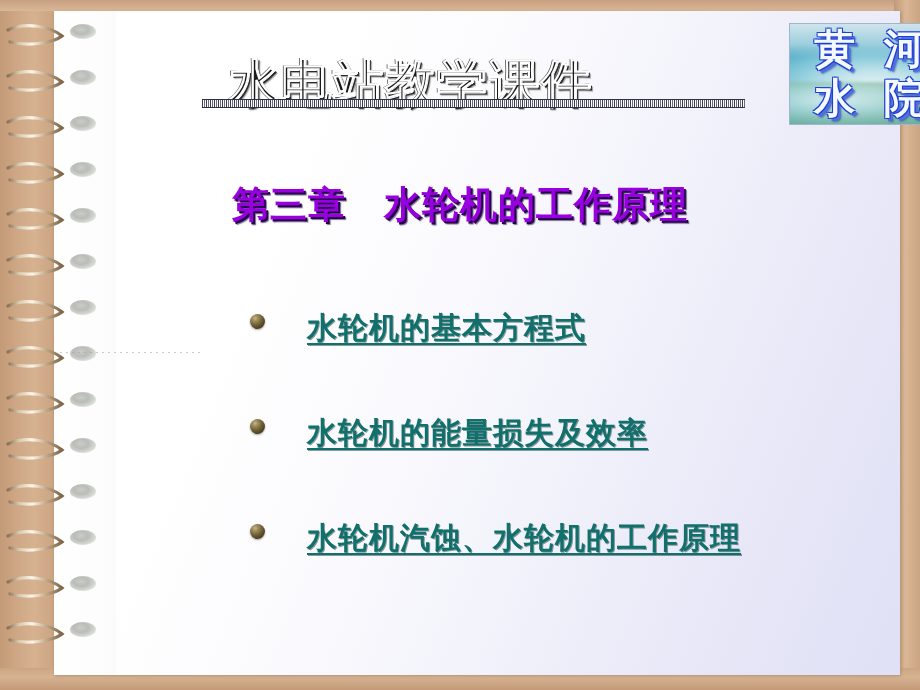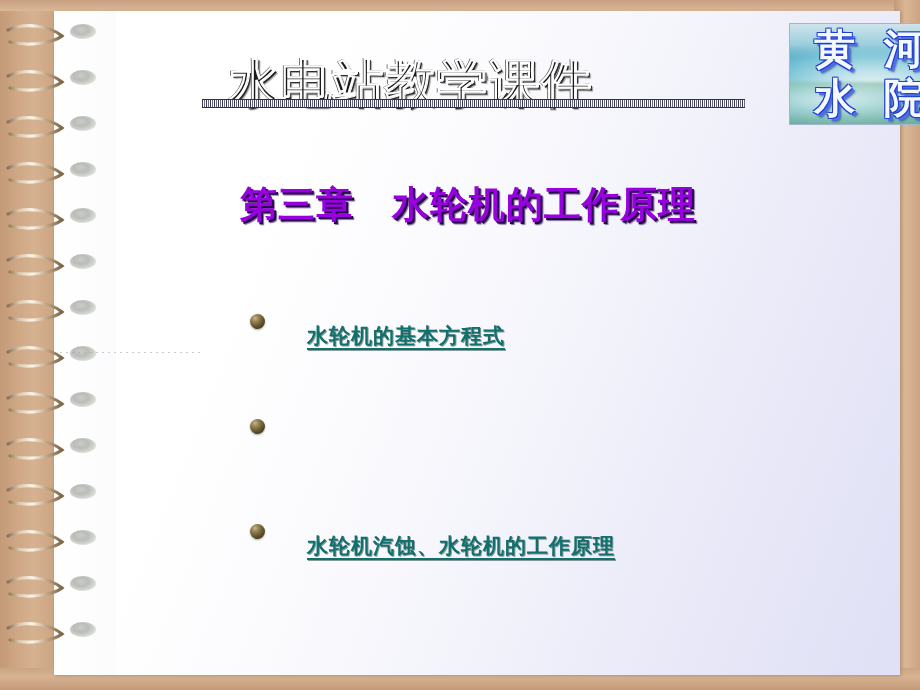--- a/index.html
+++ b/index.html
@@ -200,21 +200,21 @@
       -1px  1px 0 #1f3fd0,
        1px  1px 0 #1f3fd0,
        3px  3px 0 #4f6fe0,
        4px  4px 2px rgba(20,40,150,.55);
   }
   .logo-line { white-space: nowrap; }
 
   
   .chapter {
     position: absolute;
-    left: 186px;
+    left: 178px;
     top: 168px;
     font-family: Liberation Sans, sans-serif;
     font-weight: bold;
     font-size: 37px;
     line-height: 52px;
     white-space: pre;
     color: #9900e0;
     letter-spacing: 1px;
     text-shadow:
       2px 2px 0 #2a0050,
@@ -239,24 +239,24 @@
     width: 15px;
     height: 15px;
     border-radius: 50%;
     background: radial-gradient(circle at 34% 28%,
       #c9b68c 0%, #a08f5f 18%, #6f5f35 48%, #493c1d 76%, #2c2410 100%);
     box-shadow: 0 1px 2px rgba(0,0,0,.35);
   }
   .bullet-link {
     position: absolute;
     left: 57px;
-    top: 16px;
+    top: 8px;
     font-family: "DejaVu Sans", "Liberation Sans", sans-serif;
     font-weight: bold;
-    font-size: 21px;
+    font-size: 30px;
     line-height: 46px;
     white-space: nowrap;
     letter-spacing: 1px;
     color: #11706b;
     text-decoration: underline;
     text-underline-offset: 5px;
     text-decoration-thickness: 2px;
     text-shadow: 1px 1px 0 rgba(20,60,58,.5);
     cursor: pointer;
   }
@@ -306,20 +306,21 @@
 
     <div class="bullets">
 
       <div class="bullet-row">
         <span class="bullet-dot"></span>
         <span class="bullet-link">水轮机的基本方程式</span>
       </div>
 
       <div class="bullet-row">
         <span class="bullet-dot"></span>
+        <span class="bullet-link">水轮机的能量损失及效率</span>
       </div>
 
       <div class="bullet-row">
         <span class="bullet-dot"></span>
         <span class="bullet-link">水轮机汽蚀、水轮机的工作原理</span>
       </div>
 
     </div>
   </div>
 

